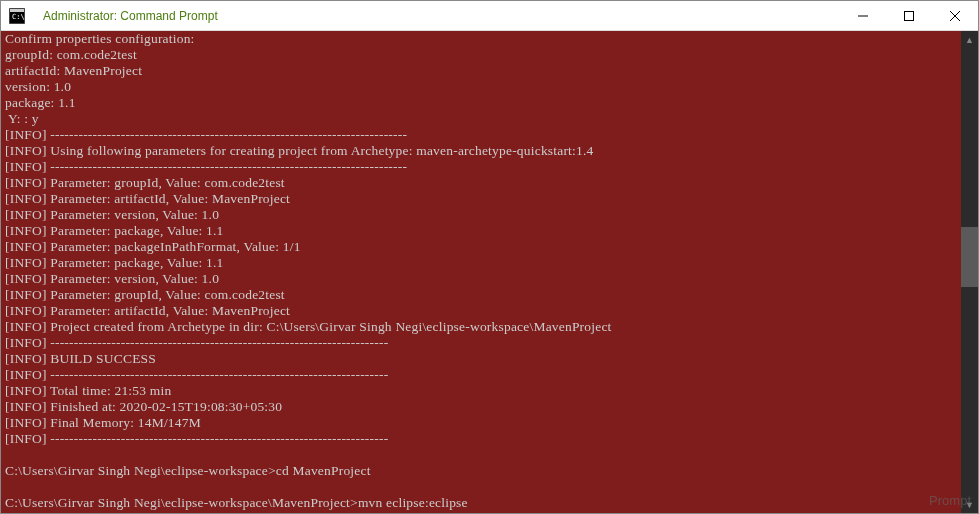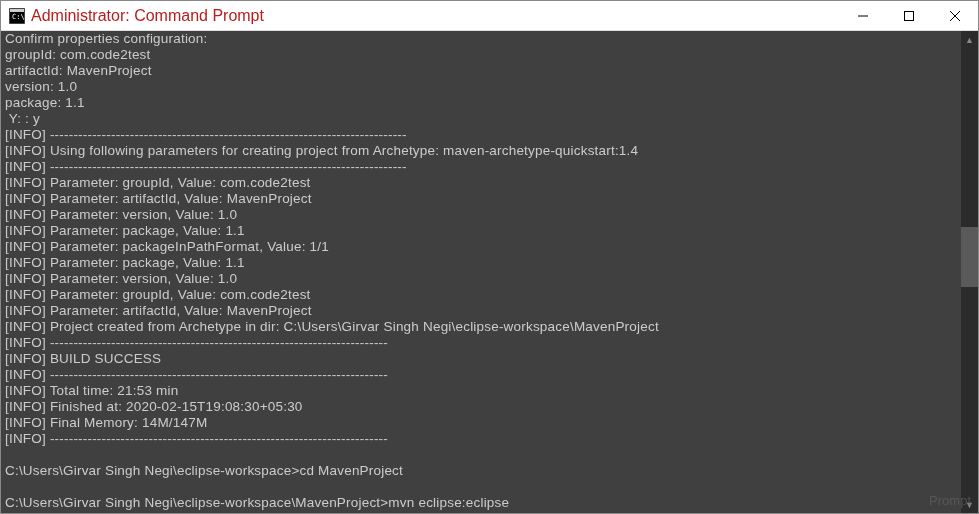--- a/index.html
+++ b/index.html
@@ -37,42 +37,43 @@
       margin-right: 6px;
       display: flex;
       align-items: center;
       justify-content: center;
     }
     .titlebar-icon svg {
       width: 16px;
       height: 16px;
     }
     .titlebar-title {
-      font-size: 16px;
-      color: #b91c1c;
+      font-size: 12px;
+      color: #4d7c0f;
       flex: 1;
+      margin-left: 12px;
     }
     .titlebar-controls {
       display: flex;
       height: 100%;
     }
     .titlebar-btn {
       width: 46px;
       height: 100%;
       display: flex;
       align-items: center;
       justify-content: center;
       cursor: pointer;
       font-family: 'Segoe UI', sans-serif;
     }
     .terminal {
       flex: 1;
-      background: #404040;
+      background: #7f1d1d;
       color: #ccc;
-      font-family: Liberation Sans, sans-serif;
+      font-family: Liberation Serif, serif;
       font-size: 13.5px;
       line-height: 16px;
       padding: 2px 4px;
       overflow: hidden;
       position: relative;
       white-space: pre;
       letter-spacing: 0.2px;
     }
     .terminal-content {
       position: absolute;

